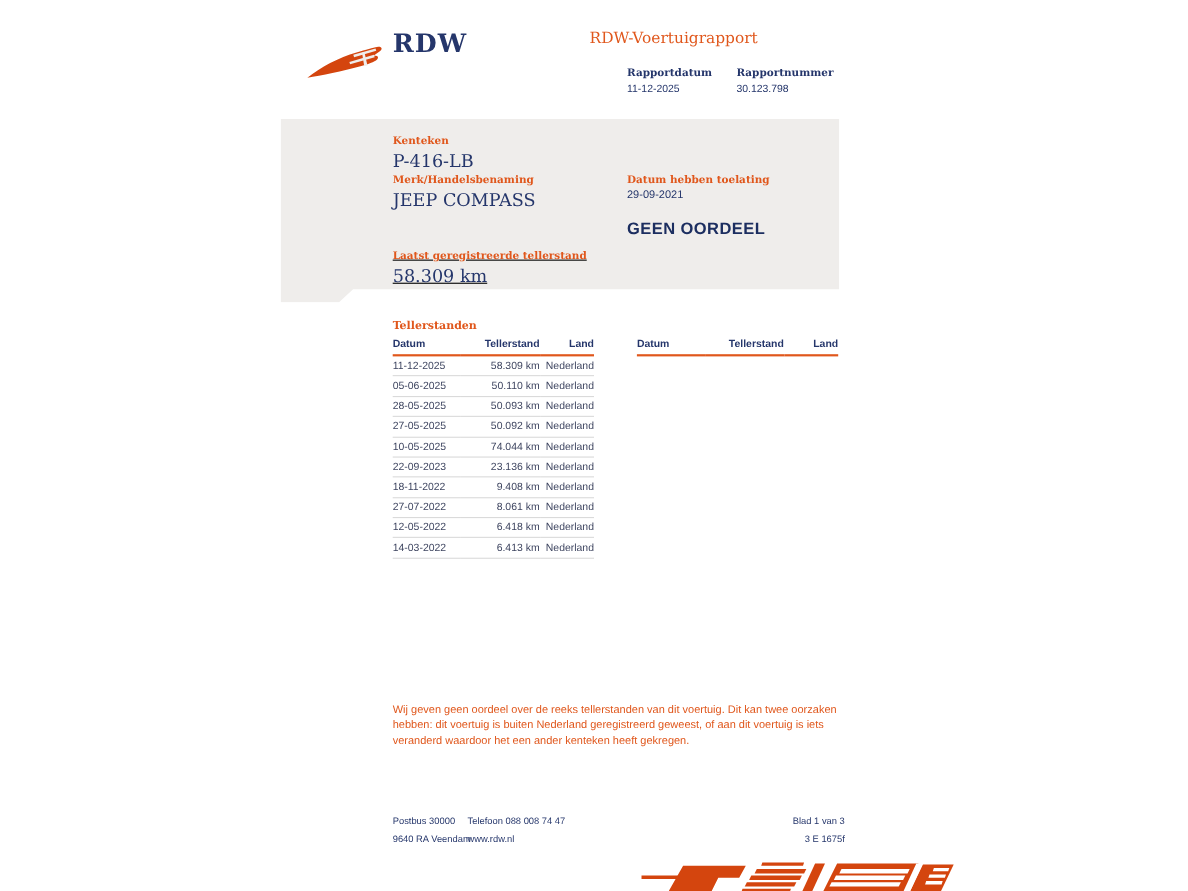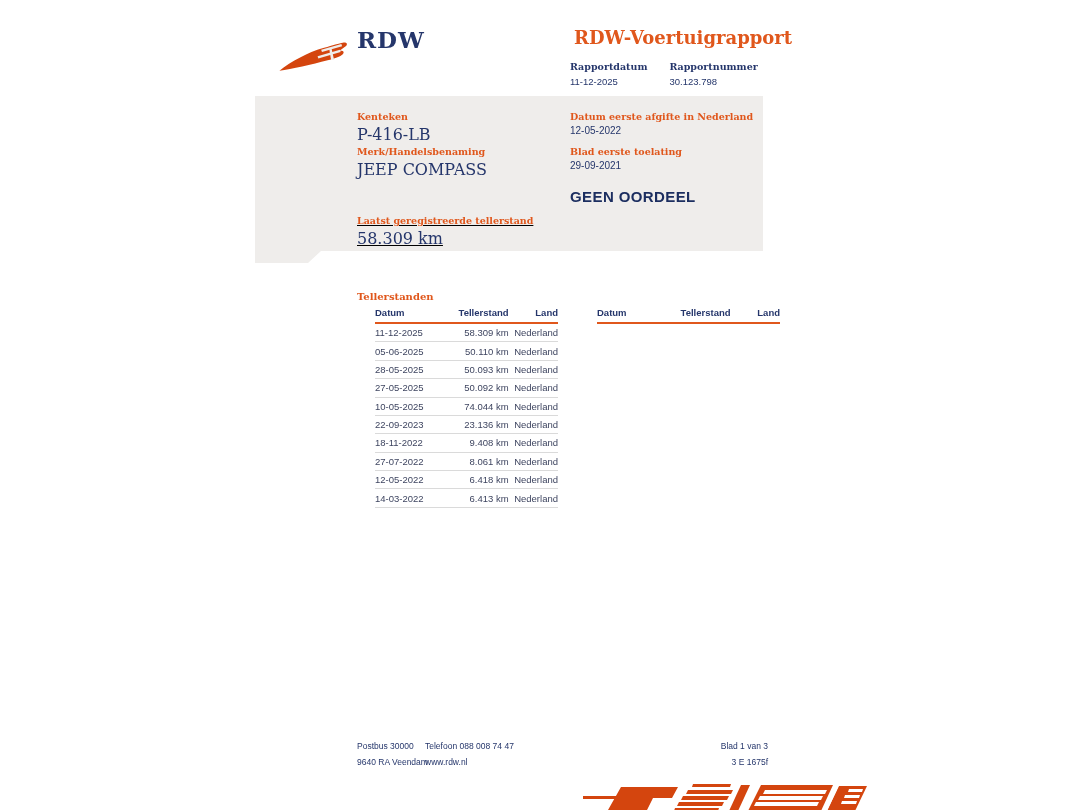--- a/index.html
+++ b/index.html
@@ -12,45 +12,45 @@
   }
   *{margin:0;padding:0;box-sizing:border-box;}
   html,body{background:#fff;}
   body{font-family:"Liberation Sans","DejaVu Sans",sans-serif;}
   .page{position:relative;width:1080px;height:810px;background:#ffffff;overflow:hidden;}
 
   
   .logo-icon{position:absolute;left:278px;top:30px;width:72px;height:44px;}
   .logo-text{position:absolute;left:357px;top:26px;font-family:"DejaVu Serif","Liberation Serif",serif;
              font-size:23px;font-weight:bold;color:var(--navy);letter-spacing:1px;}
-  .doc-title{position:absolute;left:574px;top:27px;font-family:"DejaVu Serif","Liberation Serif",serif;
-             font-size:18px;font-weight:bold;color:var(--orange);}
+  .doc-title{position:absolute;left:536px;top:27px;font-family:"DejaVu Serif","Liberation Serif",serif;
+             font-size:14px;font-weight:normal;color:var(--orange);}
   .hdr-meta{position:absolute;left:570px;top:61px;display:flex;gap:22px;justify-content:flex-end;}
   .hdr-meta .lbl{font-family:"DejaVu Serif","Liberation Serif",serif;font-size:9.5px;font-weight:bold;color:var(--navy);margin-bottom:4px;}
   .hdr-meta .val{font-size:9.5px;color:var(--navy);}
 
   
-  .card{position:absolute;left:255px;top:96px;width:584px;height:167px;background:var(--card-bg);
+  .card{position:absolute;left:255px;top:108px;width:584px;height:167px;background:var(--card-bg);
         clip-path:polygon(0 0,508px 0,508px 155px,66px 155px,53px 167px,0 167px);}
   .fgroup{position:absolute;}
   .fgroup .flbl{font-family:"DejaVu Serif","Liberation Serif",serif;font-size:9.5px;font-weight:bold;color:var(--orange);margin-bottom:3px;}
   .fgroup .fval-big{font-family:"DejaVu Serif","Liberation Serif",serif;font-size:16px;color:var(--navy);}
   .fgroup .fval-sm{font-size:10px;color:var(--navy);}
   .g-kenteken{left:102px;top:15px;}
   .g-merk{left:102px;top:50px;}
   .g-teller{left:102px;top:119px;text-decoration:underline;}
   .g-afgifte{left:315px;top:15px;}
   .g-toelating{left:315px;top:50px;}
   .oordeel{position:absolute;left:315px;top:92px;font-size:15px;font-weight:bold;color:#1C2E60;letter-spacing:0.4px;}
   .oordeel-star{position:absolute;right:15px;top:90px;color:var(--orange);font-size:14px;font-weight:bold;}
 
   
   .section-title{position:absolute;left:357px;top:291px;font-family:"DejaVu Serif","Liberation Serif",serif;
                  font-size:10px;font-weight:bold;color:var(--orange);}
-  .tables{position:absolute;left:357px;top:305px;width:405px;display:flex;justify-content:space-between;margin-left:18px;}
+  .tables{position:absolute;left:357px;top:305px;width:405px;display:flex;justify-content:space-between;}
   table{border-collapse:collapse;table-layout:fixed;}
   .tbl{width:183px;}
   .tbl th{font-size:9.5px;font-weight:bold;color:var(--navy);border-bottom:2px solid var(--orange);
           padding:2px 0 4px 0;}
   .tbl td{font-size:9.5px;color:var(--table-text);border-bottom:1px solid var(--rule);padding:3.2px 0;}
   .c1{width:34%;text-align:left;}
   .c2{width:39%;text-align:right;}
   .c3{width:27%;text-align:right;}
 
   
@@ -100,26 +100,22 @@
       <div class="fval-big">P-416-LB</div>
     </div>
     <div class="fgroup g-merk">
       <div class="flbl">Merk/Handelsbenaming</div>
       <div class="fval-big">JEEP COMPASS</div>
     </div>
     <div class="fgroup g-teller">
       <div class="flbl">Laatst geregistreerde tellerstand</div>
       <div class="fval-big">58.309 km</div>
     </div>
-    <div class="fgroup g-afgifte">
-      <div class="flbl">Datum eerste afgifte in Nederland</div>
-      <div class="fval-sm">12-05-2022</div>
-    </div>
     <div class="fgroup g-toelating">
-      <div class="flbl">Blad eerste toelating</div>
+      <div class="flbl">Datum hebben toelating</div>
       <div class="fval-sm">29-09-2021</div>
     </div>
     <div class="oordeel">GEEN OORDEEL</div>
     <div class="oordeel-star">*</div>
   </div>
 
   <div class="section-title">Tellerstanden</div>
   <div class="tables">
     <table class="tbl">
       <thead>
@@ -188,20 +184,21 @@
           <th class="c1">Datum</th>
           <th class="c2">Tellerstand</th>
           <th class="c3">Land</th>
         </tr>
       </thead>
       <tbody></tbody>
     </table>
   </div>
 
   <div class="note">
+    <div class="note-body">Wij geven geen oordeel over de reeks tellerstanden van dit voertuig. Dit kan twee oorzaken hebben: dit voertuig is buiten Nederland geregistreerd geweest, of aan dit voertuig is iets veranderd waardoor het een ander kenteken heeft gekregen.</div>
   </div>
 
   <div class="footer">
     <div class="f-col f-addr">
       <div>Postbus 30000</div>
       <div>9640 RA Veendam</div>
     </div>
     <div class="f-col f-contact">
       <div>Telefoon 088 008 74 47</div>
       <div>www.rdw.nl</div>

